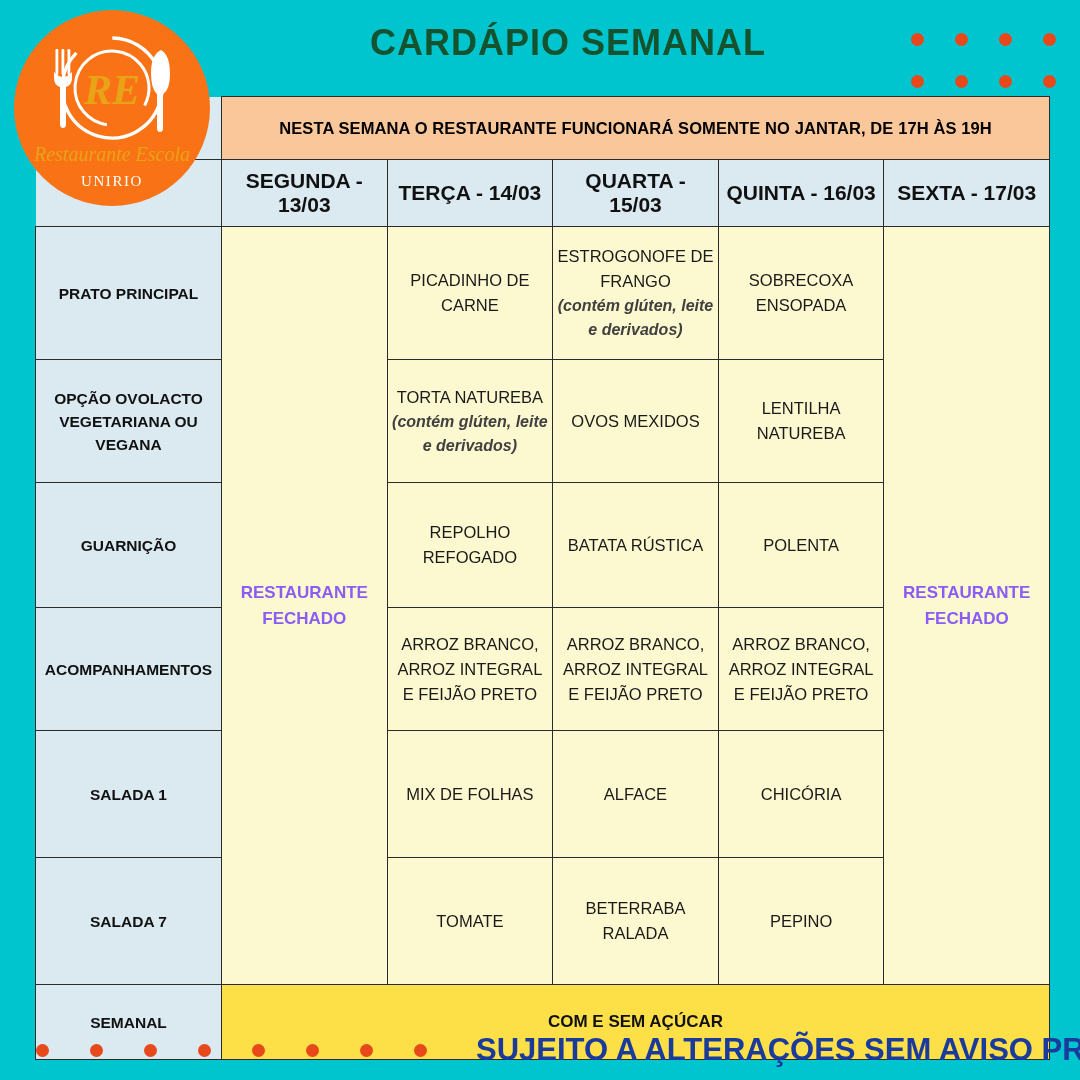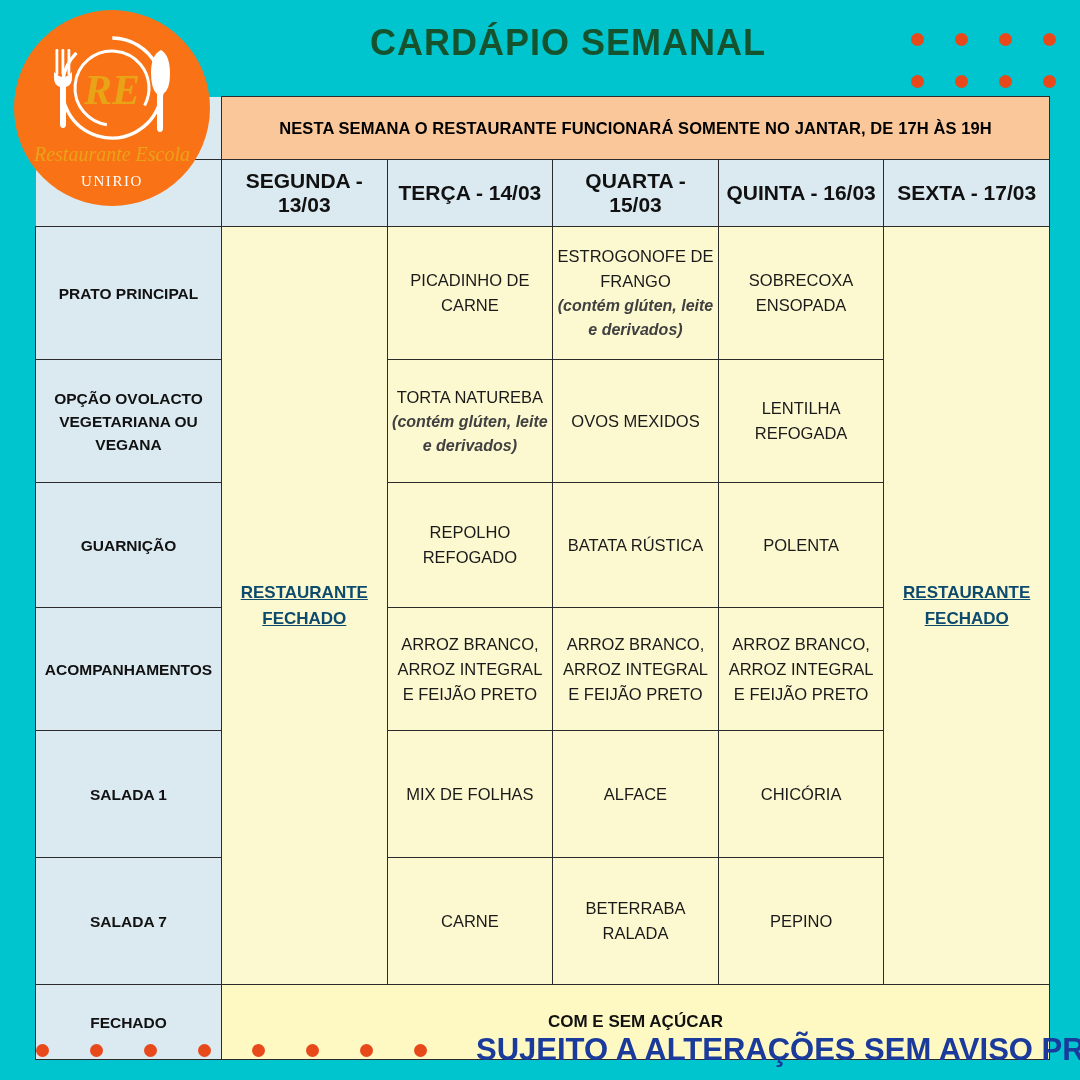--- a/index.html
+++ b/index.html
@@ -89,38 +89,37 @@
 
   
   .menucell{
     background:#fcf8cf;
     color:#1a1a1a;
     font-size:16.5px;
     line-height:25px;
   }
   .closed{
     background:#fcf8cf;
-    color:#0c4a6e;
+    color:#8b5cf6;
     font-size:17px;
     font-weight:bold;
     line-height:26px;
-    text-decoration:underline;
   }
   .allergen{
     display:block;
     color:#404040;
     font-weight:bold;
     font-style:italic;
     font-size:16px;
     line-height:24px;
   }
 
   
   .refresco-cell{
-    background:#fef9c3;
+    background:#fde047;
     color:#111;
     font-size:17px;
     font-weight:bold;
     height:70px;
   }
 
   
   .footer{
     position:absolute;
     left:0;top:1020px;
@@ -208,21 +207,21 @@
     <td class="closed" rowspan="6">RESTAURANTE FECHADO</td>
   </tr>
 
   <tr>
     <td class="rowlabel" style="height:118px">OPÇÃO OVOLACTO VEGETARIANA OU VEGANA</td>
     <td class="menucell">
       <span>TORTA NATUREBA</span>
       <span class="allergen">(contém glúten, leite e derivados)</span>
     </td>
     <td class="menucell">OVOS MEXIDOS</td>
-    <td class="menucell">LENTILHA REFOGADA</td>
+    <td class="menucell">LENTILHA NATUREBA</td>
   </tr>
 
   <tr>
     <td class="rowlabel" style="height:120px">GUARNIÇÃO</td>
     <td class="menucell">REPOLHO REFOGADO</td>
     <td class="menucell">BATATA RÚSTICA</td>
     <td class="menucell">POLENTA</td>
   </tr>
 
   <tr>
@@ -234,27 +233,27 @@
 
   <tr>
     <td class="rowlabel" style="height:122px">SALADA 1</td>
     <td class="menucell">MIX DE FOLHAS</td>
     <td class="menucell">ALFACE</td>
     <td class="menucell">CHICÓRIA</td>
   </tr>
 
   <tr>
     <td class="rowlabel" style="height:122px">SALADA 7</td>
-    <td class="menucell">CARNE</td>
+    <td class="menucell">TOMATE</td>
     <td class="menucell">BETERRABA RALADA</td>
     <td class="menucell">PEPINO</td>
   </tr>
 
   <tr>
-    <td class="rowlabel">FECHADO</td>
+    <td class="rowlabel">SEMANAL</td>
     <td class="refresco-cell" colspan="5">COM E SEM AÇÚCAR</td>
   </tr>
 </tbody>
   </table>
 
 <div class="logo">
   <svg width="196" height="196" viewBox="0 0 196 196">
 
     <circle cx="98" cy="78" r="50" fill="none" stroke="#ffffff" stroke-width="3.4" stroke-dasharray="220 40" transform="rotate(-28 98 78)"></circle>
     <circle cx="98" cy="78" r="37" fill="none" stroke="#ffffff" stroke-width="3" stroke-dasharray="160 45" transform="rotate(140 98 78)"></circle>

